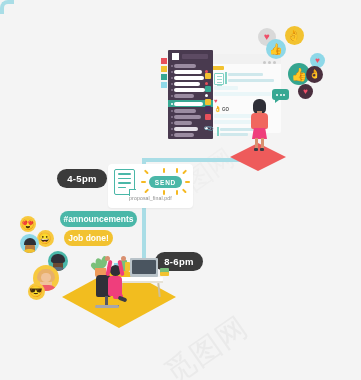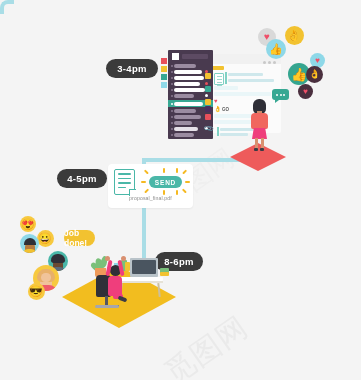--- a/index.html
+++ b/index.html
@@ -129,21 +129,21 @@
       background:#4ab7a8;border-radius:6px;color:#fff;font-size:6.5px;
       font-weight:bold;letter-spacing:.8px;
       display:flex;align-items:center;justify-content:center;}
   .ray{position:absolute;background:#f5b921;border-radius:1px;}
 
   
   #tag-ann{position:absolute;left:60px;top:211px;width:77px;height:16px;
       background:#4ab7a8;border-radius:8px;color:#fff;
       font-size:8.5px;font-weight:bold;
       display:flex;align-items:center;justify-content:center;}
-  #tag-job{position:absolute;left:64px;top:230px;width:31px;height:16px;
+  #tag-job{position:absolute;left:64px;top:230px;width:49px;height:16px;
       background:#f2c230;border-radius:8px;color:#fff;
       font-size:8.5px;font-weight:bold;
       display:flex;align-items:center;justify-content:center;}
 
   
   .av{position:absolute;border-radius:50%;overflow:hidden;}
   .emoji-av{position:absolute;border-radius:50%;background:#f7c93f;
       display:flex;align-items:center;justify-content:center;}
 
   
@@ -174,21 +174,20 @@
 
 <div id="stage">
 
   <div class="watermark2">觅图网</div>
   <div class="watermark">觅图网</div>
 
   <div class="pipe" id="pipe-h-top"></div>
   <div class="pipe" id="pipe-v"></div>
   <div id="pipe-elbow"></div>
 
-  <div id="pill-34" class="pill">3-4pm</div>
 
   <div id="chatwin">
     <div class="win-body"></div>
     <div class="win-top">
       <div class="win-dots">
         <i></i>
           <i></i>
           <i></i>
       </div>
     </div>
@@ -348,20 +347,21 @@
     <div class="ray" style="left:55px;top:26px;width:1.6px;height:5px"></div>
     <div class="ray" style="left:68px;top:26px;width:1.6px;height:5px"></div>
     <div class="ray" style="left:36px;top:7px;width:5px;height:1.6px;transform:rotate(45deg)"></div>
     <div class="ray" style="left:74px;top:7px;width:5px;height:1.6px;transform:rotate(-45deg)"></div>
     <div class="ray" style="left:36px;top:26px;width:5px;height:1.6px;transform:rotate(-45deg)"></div>
     <div class="ray" style="left:74px;top:26px;width:5px;height:1.6px;transform:rotate(45deg)"></div>
 
     <div class="sendbtn">SEND</div>
   </div>
 
+  <div id="tag-ann">#announcements</div>
   <div id="tag-job">Job done!</div>
 
   <div class="emoji-av" style="left:20px;top:216px;width:16px;height:16px">
     <span style="font-size:11px">😍</span>
     </div>
 
   <div class="emoji-av" style="left:37px;top:230px;width:17px;height:17px">
     <span style="font-size:11px">😀</span>
     </div>
 

